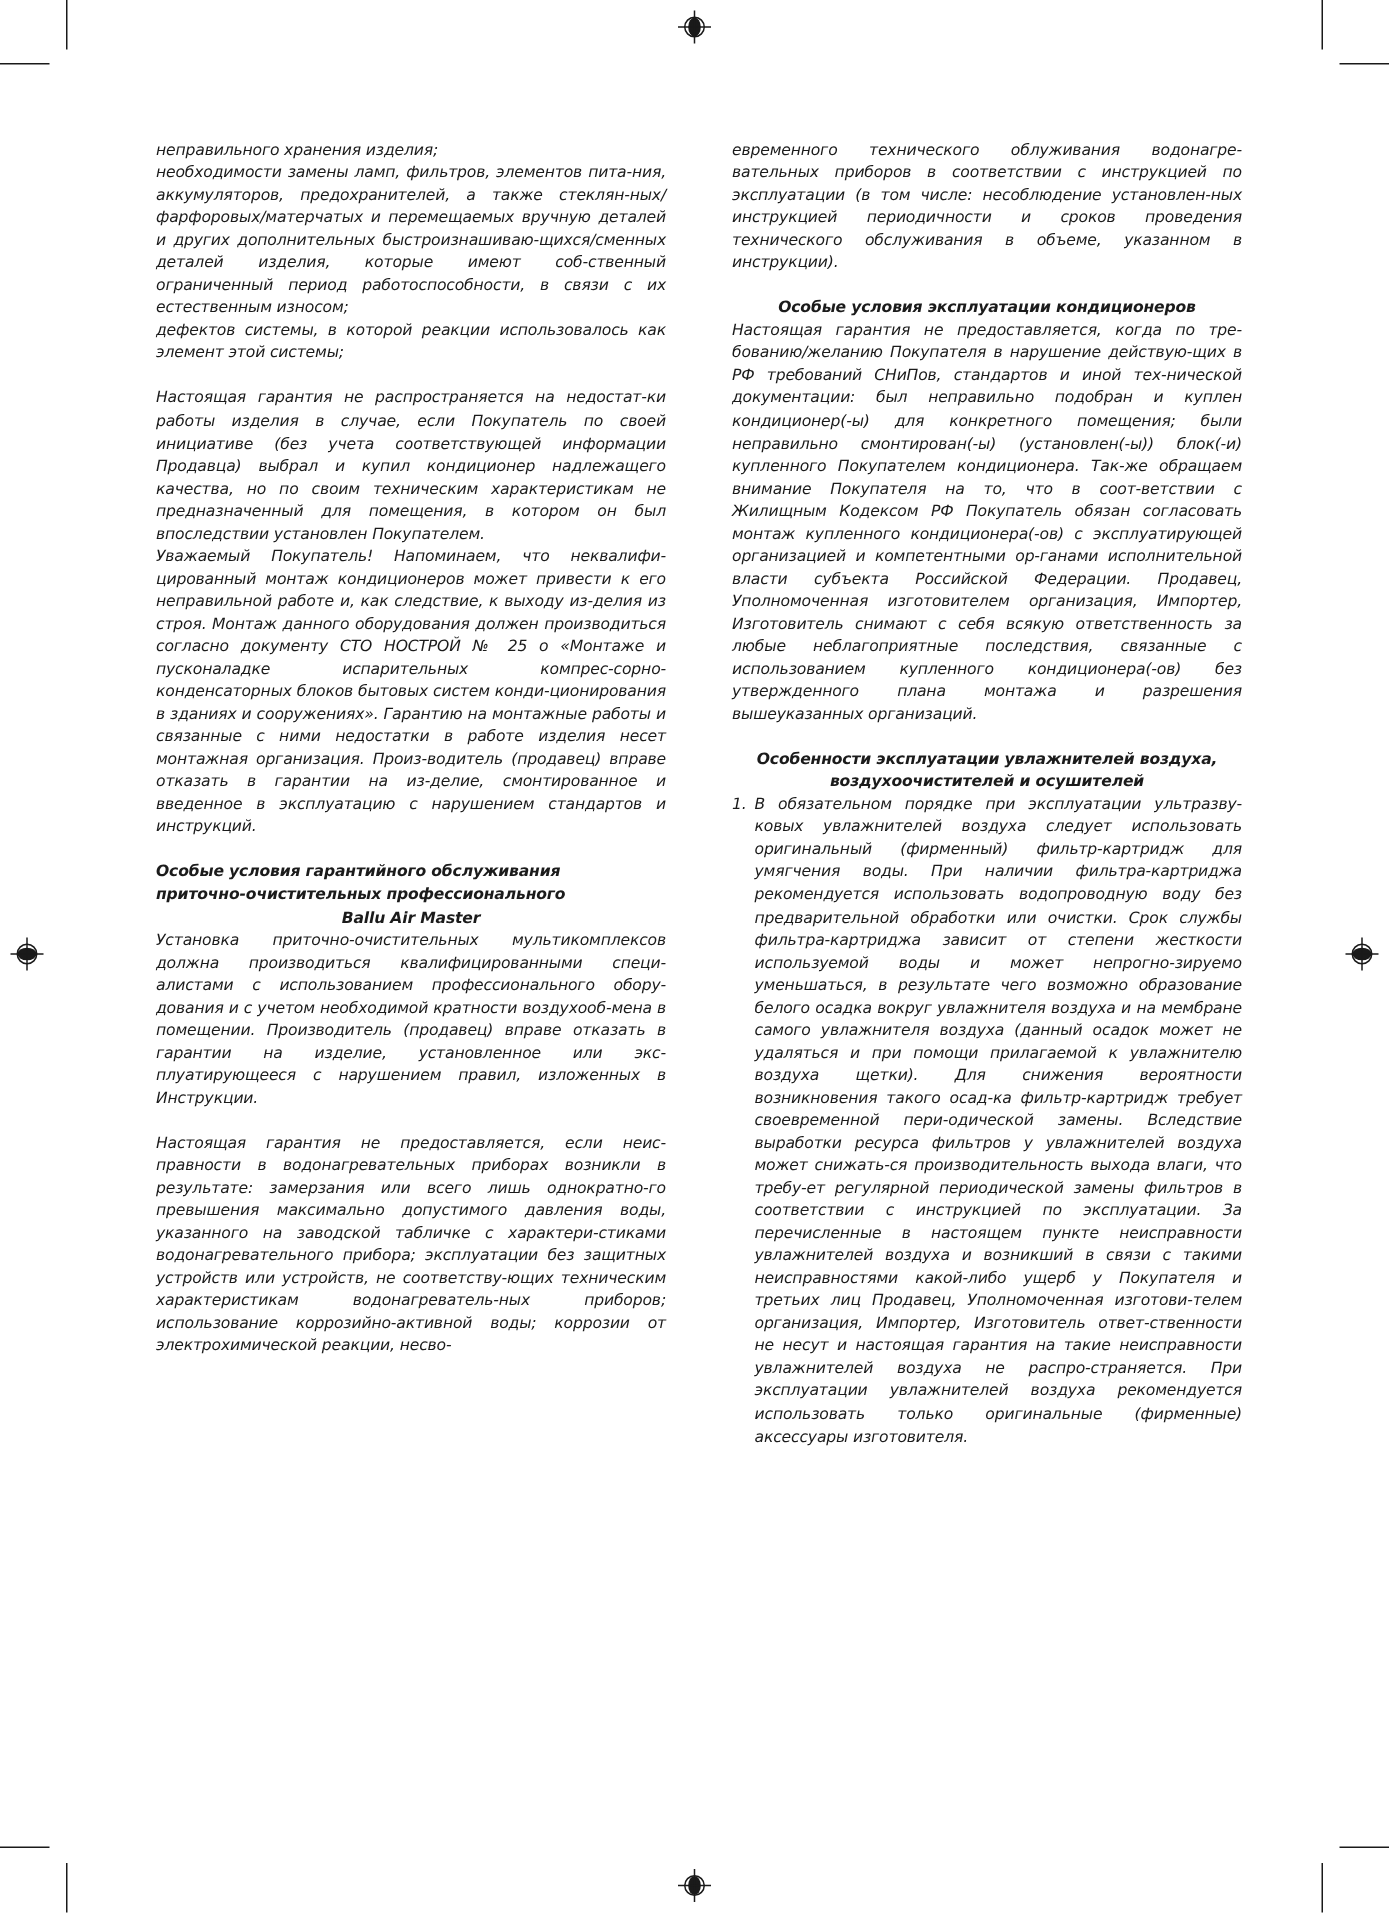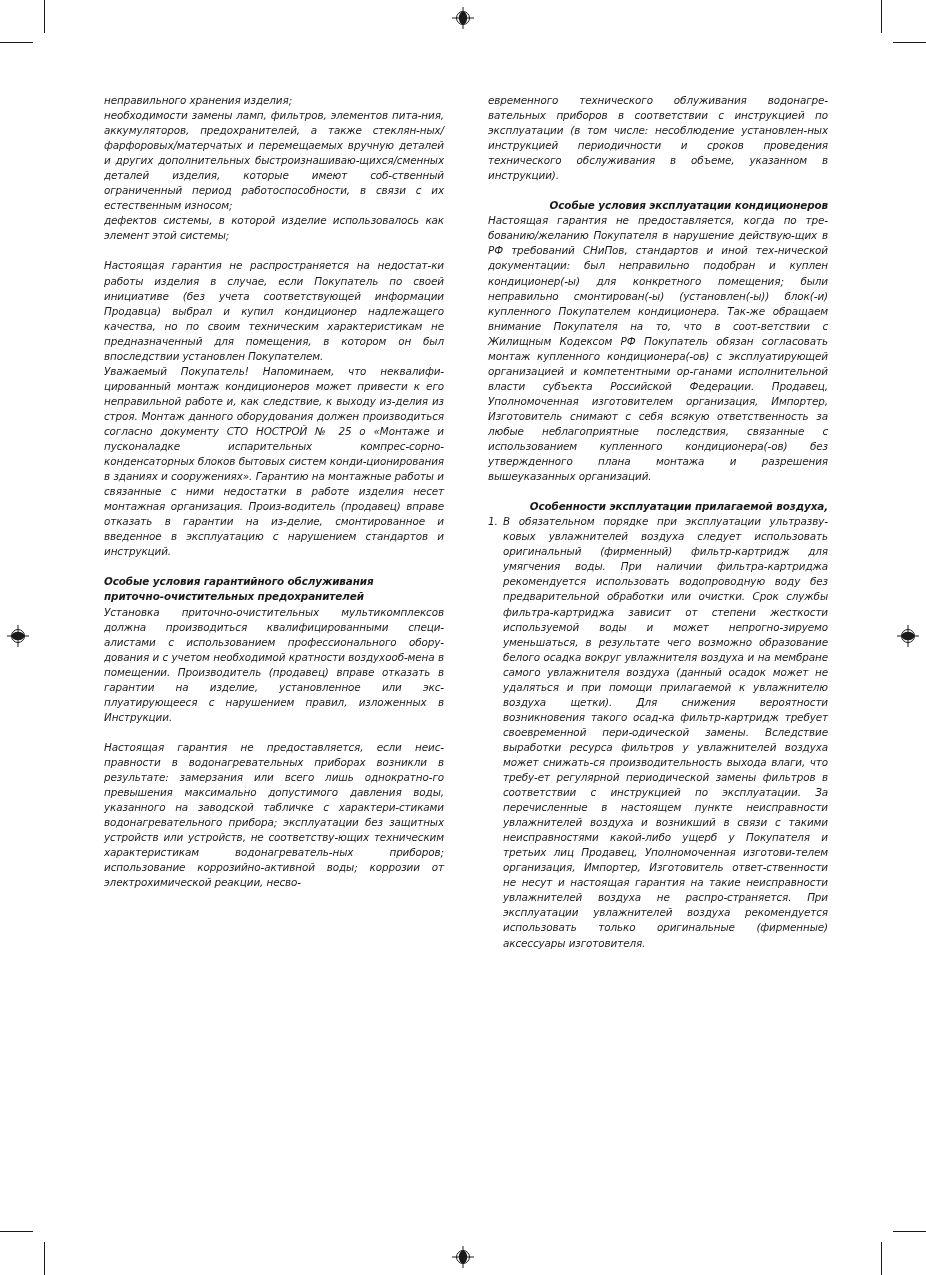--- a/index.html
+++ b/index.html
@@ -66,21 +66,21 @@
   p.body { text-indent: 0; }
 
   h3.head {
     margin: 0;
     font-size: 10.4px;
     line-height: 15.05px;
     font-weight: bold;
     text-align: justify;
     letter-spacing: -0.01em;
   }
-  h3.head.tight { text-align: right; }
+  h3.head.tight { text-align: center; }
 
   .sp-head { height: 15px; }
 
   ol.numlist {
     margin: 0;
     padding: 0;
     list-style: none;
     counter-reset: li;
   }
   ol.numlist > li.item {
@@ -147,51 +147,53 @@
       <line x1="1" y1="12" x2="23" y2="12" stroke="#1a1a1a" stroke-width="1"></line>
     </svg>
   </div>
 
   <div class="columns">
 
     <div class="col">
 
       <p class="body">неправильного хранения изделия;</p>
       <p class="body">необходимости замены ламп, фильтров, элементов пита-ния, аккумуляторов, предохранителей, а также стеклян-ных/фарфоровых/матерчатых и перемещаемых вручную деталей и других дополнительных быстроизнашиваю-щихся/сменных деталей изделия, которые имеют соб-ственный ограниченный период работоспособности, в связи с их естественным износом;</p>
-      <p class="body">дефектов системы, в которой изделие использовалось как элемент этой системы;</p>
+      <p class="body">дефектов системы, в которой реакции использовалось как элемент этой системы;</p>
 
       <div class="sp-head"></div>
 
       <p class="body">Настоящая гарантия не распространяется на недостат-ки работы изделия в случае, если Покупатель по своей инициативе (без учета соответствующей информации Продавца) выбрал и купил кондиционер надлежащего качества, но по своим техническим характеристикам не предназначенный для помещения, в котором он был впоследствии установлен Покупателем.</p>
       <p class="body">Уважаемый Покупатель! Напоминаем, что неквалифи-цированный монтаж кондиционеров может привести к его неправильной работе и, как следствие, к выходу из-делия из строя. Монтаж данного оборудования должен производиться согласно документу СТО НОСТРОЙ № 25 о «Монтаже и пусконаладке испарительных компрес-сорно-конденсаторных блоков бытовых систем конди-ционирования в зданиях и сооружениях». Гарантию на монтажные работы и связанные с ними недостатки в работе изделия несет монтажная организация. Произ-водитель (продавец) вправе отказать в гарантии на из-делие, смонтированное и введенное в эксплуатацию с нарушением стандартов и инструкций.</p>
 
       <div class="sp-head"></div>
 
       <h3 class="head">Особые условия гарантийного обслуживания</h3>
-      <h3 class="head">приточно-очистительных предохранителей</h3>
+      <h3 class="head">приточно-очистительных профессионального</h3>
+      <h3 class="head tight">Ballu Air Master</h3>
       <p class="body">Установка приточно-очистительных мультикомплексов должна производиться квалифицированными специ-алистами с использованием профессионального обору-дования и с учетом необходимой кратности воздухооб-мена в помещении. Производитель (продавец) вправе отказать в гарантии на изделие, установленное или экс-плуатирующееся с нарушением правил, изложенных в Инструкции.</p>
 
       <div class="sp-head"></div>
 
       <p class="body">Настоящая гарантия не предоставляется, если неис-правности в водонагревательных приборах  возникли в результате: замерзания или всего лишь однократно-го превышения максимально допустимого давления воды, указанного на заводской табличке  с характери-стиками водонагревательного прибора; эксплуатации без защитных устройств или устройств, не соответству-ющих техническим характеристикам водонагреватель-ных приборов; использование коррозийно-активной воды; коррозии от электрохимической реакции, несво-</p>
 
     </div>
 
     <div class="col">
 
       <p class="body">евременного технического облуживания водонагре-вательных приборов в соответствии с инструкцией по эксплуатации (в том числе: несоблюдение установлен-ных инструкцией периодичности и сроков проведения технического обслуживания в объеме, указанном в инструкции).</p>
 
       <div class="sp-head"></div>
 
       <h3 class="head tight">Особые условия эксплуатации кондиционеров</h3>
       <p class="body">Настоящая гарантия не предоставляется, когда по тре-бованию/желанию Покупателя в нарушение действую-щих в РФ требований СНиПов, стандартов и иной тех-нической документации: был неправильно подобран и куплен кондиционер(-ы) для конкретного помещения; были неправильно смонтирован(-ы) (установлен(-ы)) блок(-и) купленного Покупателем кондиционера. Так-же обращаем внимание Покупателя на то, что в соот-ветствии с Жилищным Кодексом РФ Покупатель обязан согласовать монтаж купленного кондиционера(-ов) с эксплуатирующей организацией и компетентными ор-ганами исполнительной власти субъекта Российской Федерации. Продавец, Уполномоченная изготовителем организация, Импортер, Изготовитель снимают с себя всякую ответственность за любые неблагоприятные последствия, связанные с использованием купленного кондиционера(-ов) без утвержденного плана монтажа и разрешения вышеуказанных организаций.</p>
 
       <div class="sp-head"></div>
 
-      <h3 class="head tight">Особенности эксплуатации прилагаемой воздуха,</h3>
+      <h3 class="head tight">Особенности эксплуатации увлажнителей воздуха,</h3>
+      <h3 class="head tight">воздухоочистителей и осушителей</h3>
 
       <ol class="numlist">
         <li class="item">
           <span class="num">1.</span>
           <span>В обязательном порядке при эксплуатации ультразву-ковых увлажнителей воздуха следует использовать оригинальный (фирменный) фильтр-картридж для умягчения воды. При наличии фильтра-картриджа рекомендуется использовать водопроводную воду без предварительной обработки или очистки. Срок службы фильтра-картриджа зависит от степени жесткости используемой воды и может непрогно-зируемо уменьшаться, в результате чего возможно образование белого осадка вокруг увлажнителя воздуха и на мембране самого увлажнителя воздуха (данный осадок может не удаляться и при помощи прилагаемой к увлажнителю воздуха щетки). Для снижения вероятности возникновения такого осад-ка фильтр-картридж требует своевременной пери-одической замены. Вследствие выработки ресурса фильтров у увлажнителей воздуха может снижать-ся производительность выхода влаги, что требу-ет регулярной периодической замены фильтров в соответствии с инструкцией по эксплуатации. За перечисленные в настоящем пункте неисправности увлажнителей воздуха и возникший в связи с такими неисправностями какой-либо ущерб у Покупателя и третьих лиц Продавец, Уполномоченная изготови-телем организация, Импортер, Изготовитель ответ-ственности не несут и настоящая гарантия на такие неисправности увлажнителей воздуха не распро-страняется. При эксплуатации увлажнителей воздуха рекомендуется использовать только оригинальные (фирменные) аксессуары изготовителя.</span>
         </li>
       </ol>
 
     </div>
 

